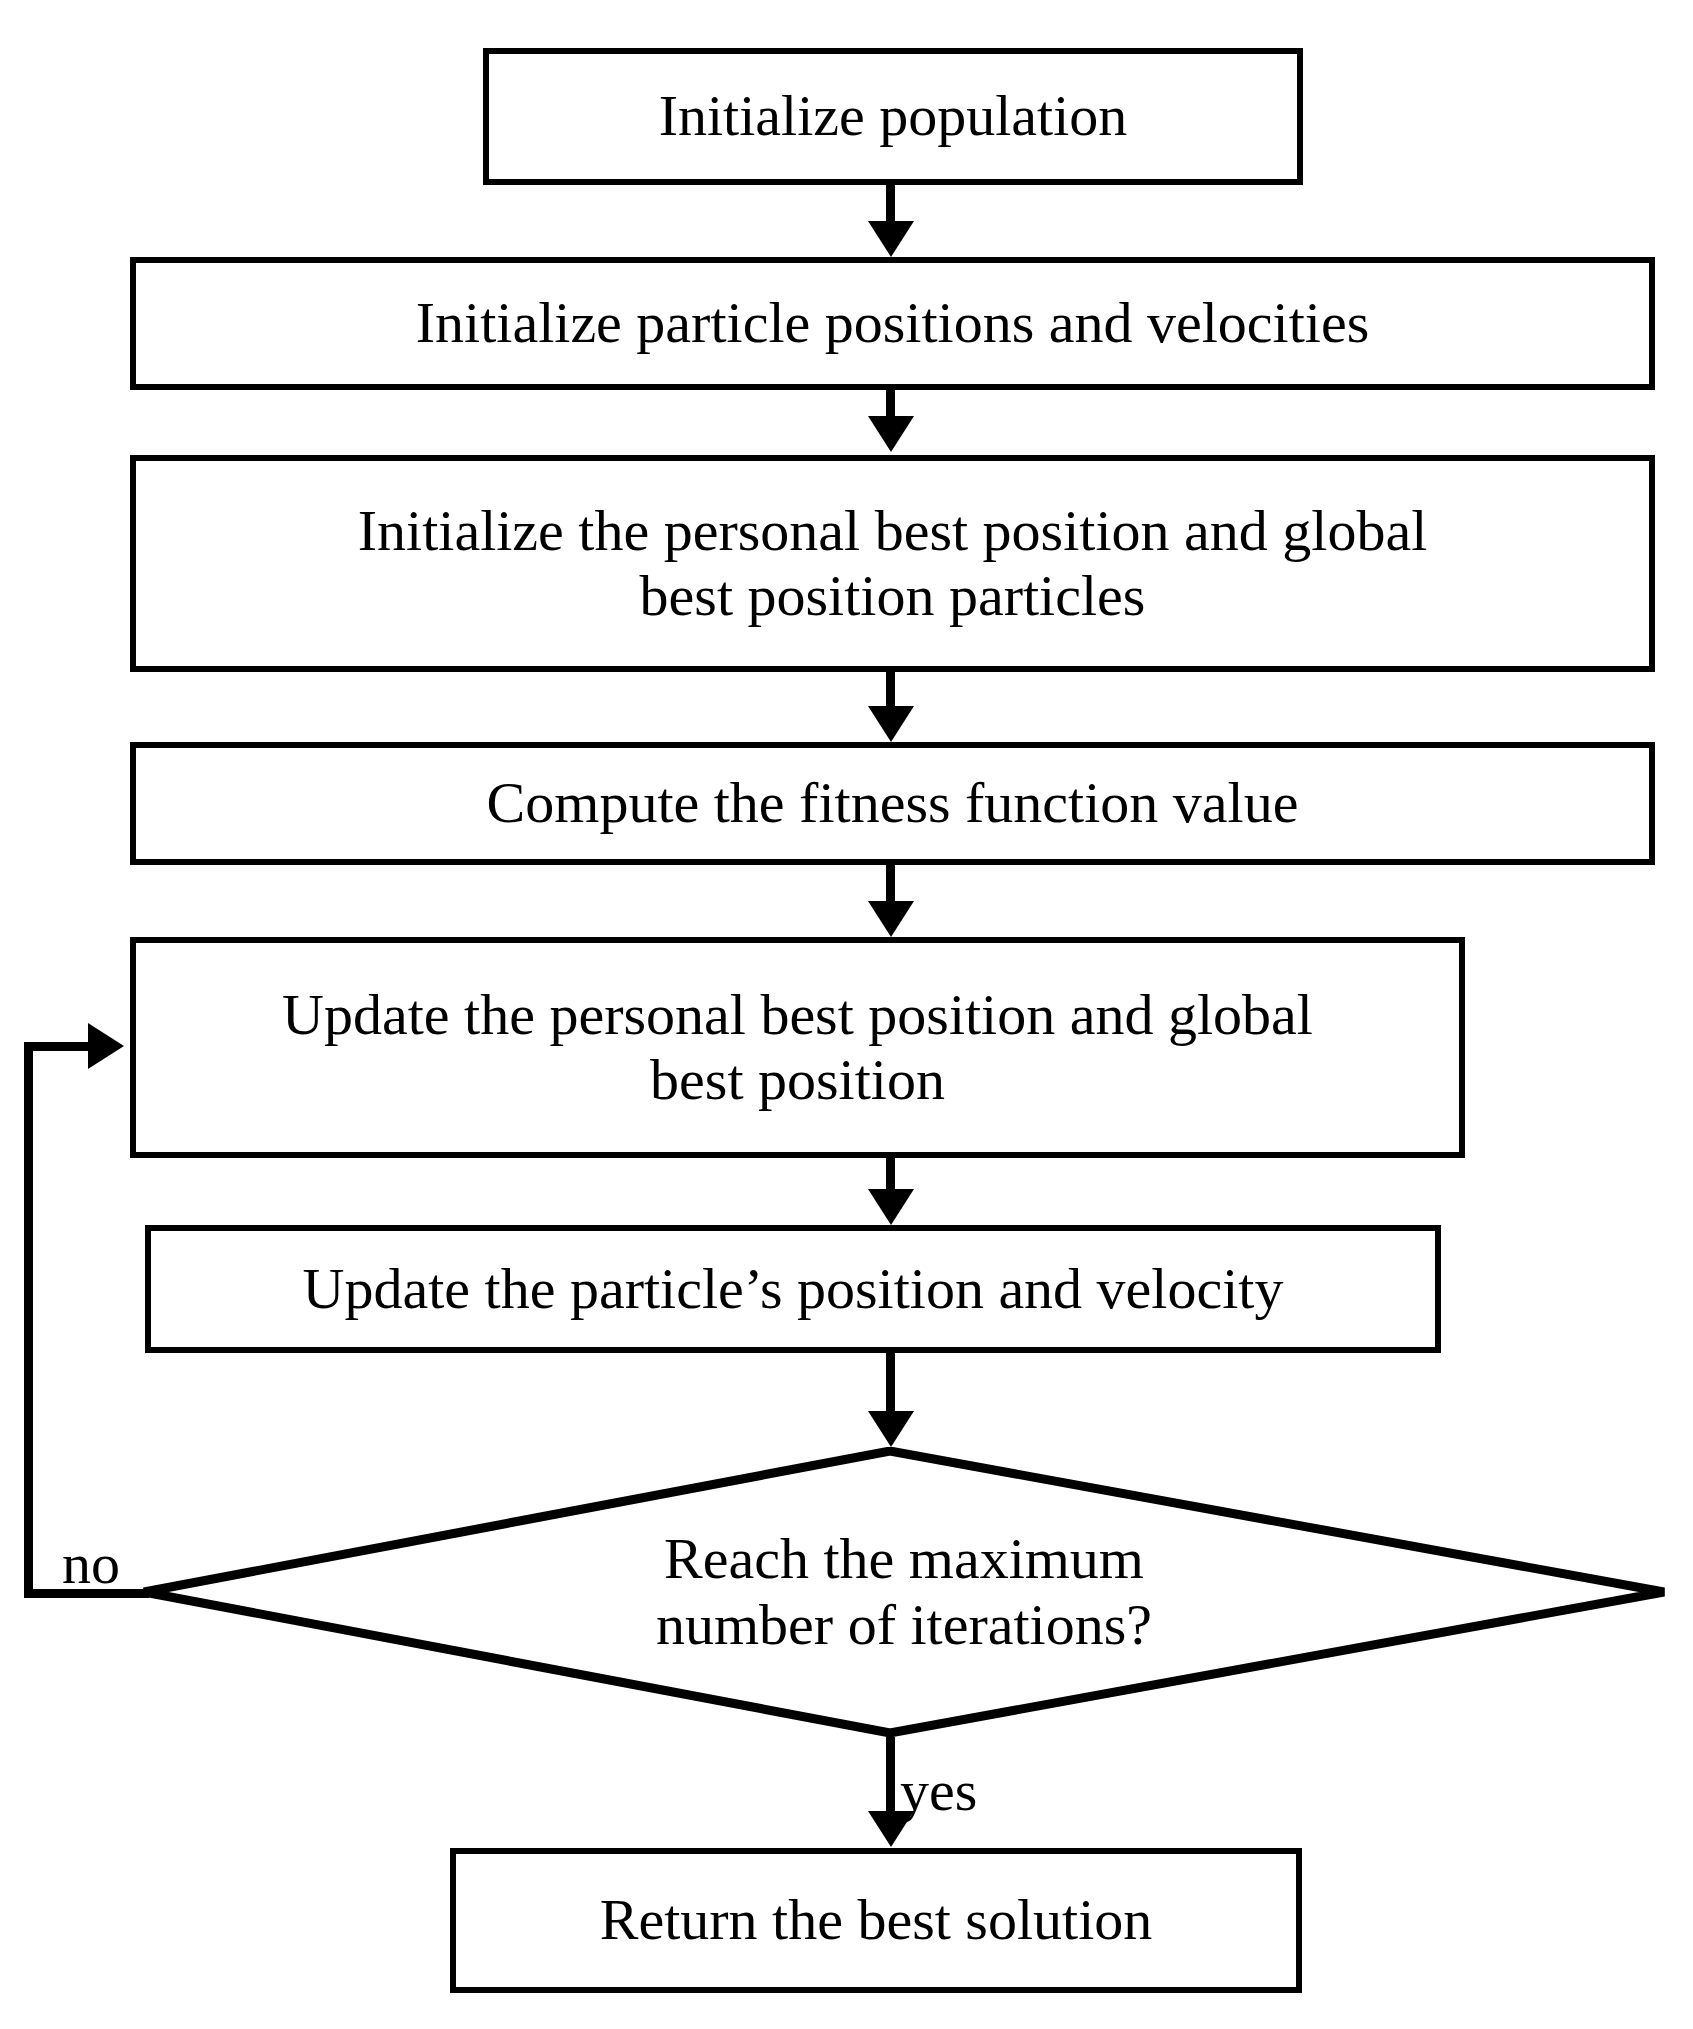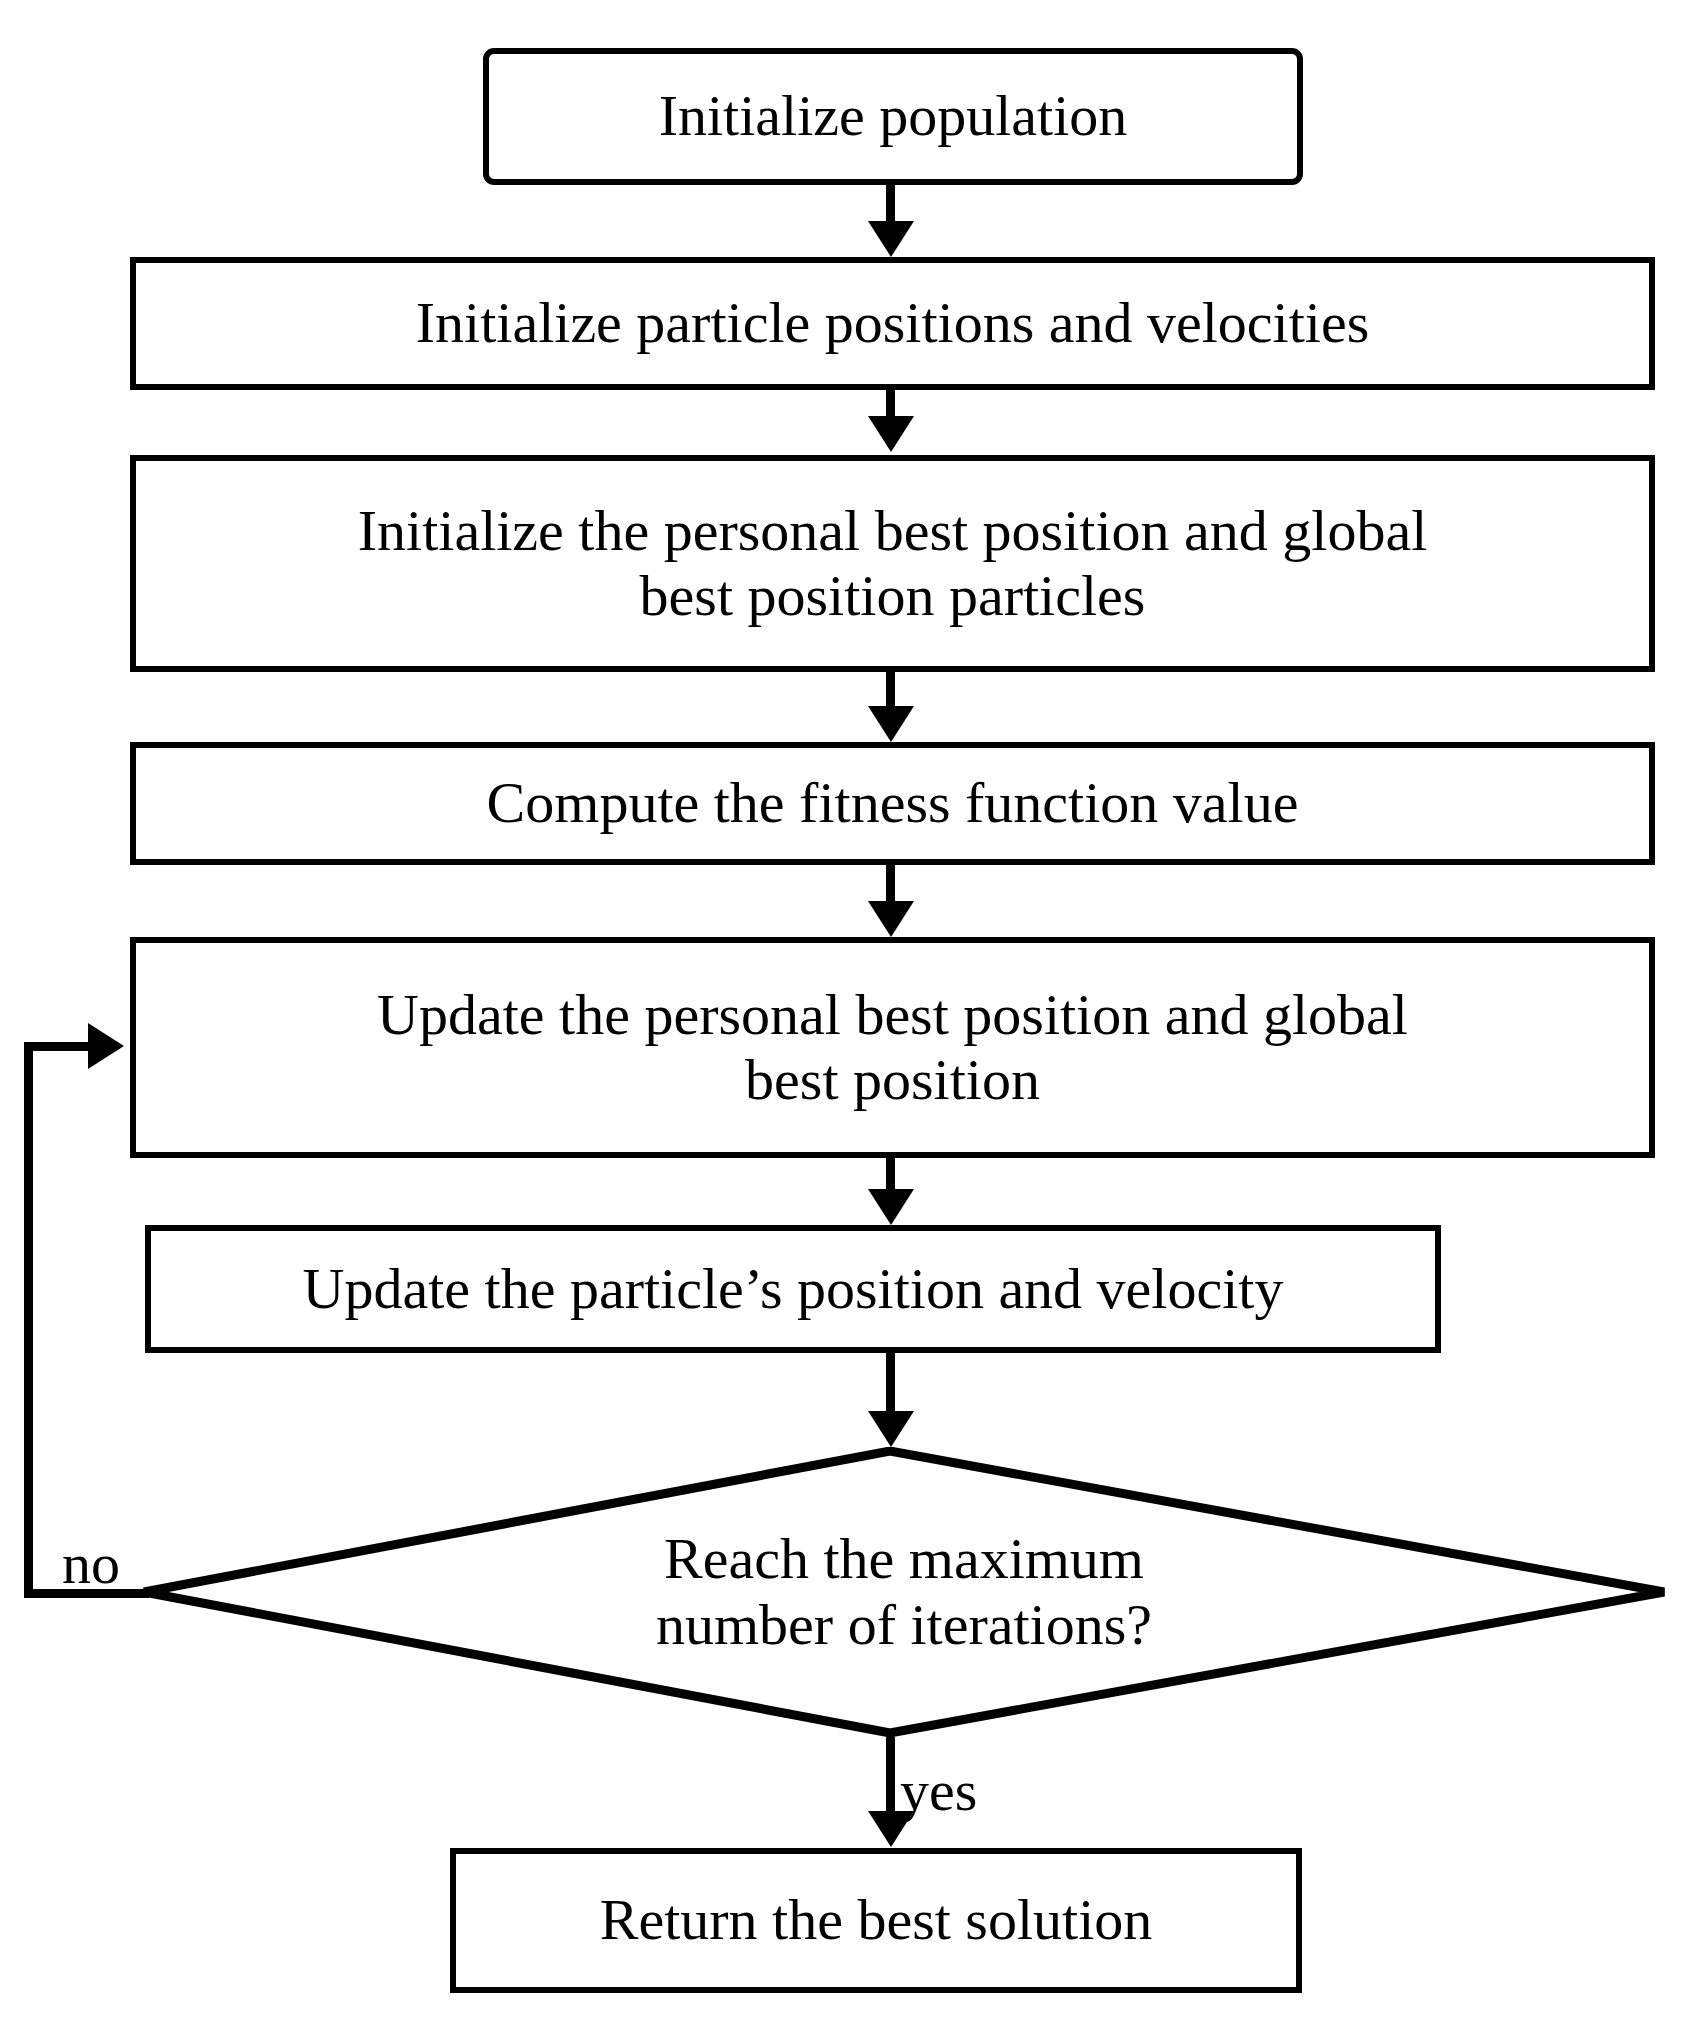--- a/index.html
+++ b/index.html
@@ -79,21 +79,21 @@
     line-height: 1;
     color: #000000;
     white-space: nowrap;
   }
 </style>
 </head>
 <body>
 
 <div id="canvas">
 
-  <div class="node" style="left:483px; top:48px; width:820px; height:137px;border-radius:11px;">
+  <div class="node" style="left:483px; top:48px; width:820px; height:137px;">
     <span class="label">Initialize population</span>
   </div>
 
   <div class="edge edge-v" style="left:886px; top:185px; width:9px; height:40px;"></div>
   <div class="arrowhead arrow-down" style="left:868px; top:221px;"></div>
 
   <div class="node" style="left:130px; top:257px; width:1525px; height:133px;align-items:center;">
     <span class="label">Initialize particle positions and velocities</span>
   </div>
 
@@ -108,21 +108,21 @@
   <div class="edge edge-v" style="left:886px; top:672px; width:9px; height:38px;"></div>
   <div class="arrowhead arrow-down" style="left:868px; top:706px;"></div>
 
   <div class="node" style="left:130px; top:742px; width:1525px; height:123px;">
     <span class="label">Compute the fitness function value</span>
   </div>
 
   <div class="edge edge-v" style="left:886px; top:865px; width:9px; height:38px;"></div>
   <div class="arrowhead arrow-down" style="left:868px; top:901px;"></div>
 
-  <div class="node" style="left:130px; top:937px; width:1525px; height:221px;">
+  <div class="node" style="left:130px; top:937px; width:1335px; height:221px;">
     <span class="label">Update the personal best position and global
 best position</span>
   </div>
 
   <div class="edge edge-v" style="left:886px; top:1158px; width:9px; height:33px;"></div>
   <div class="arrowhead arrow-down" style="left:868px; top:1189px;"></div>
 
   <div class="node" style="left:130px; top:1225px; width:1296px; height:128px;margin-left:15px;">
     <span class="label">Update the particle’s position and velocity</span>
   </div>

